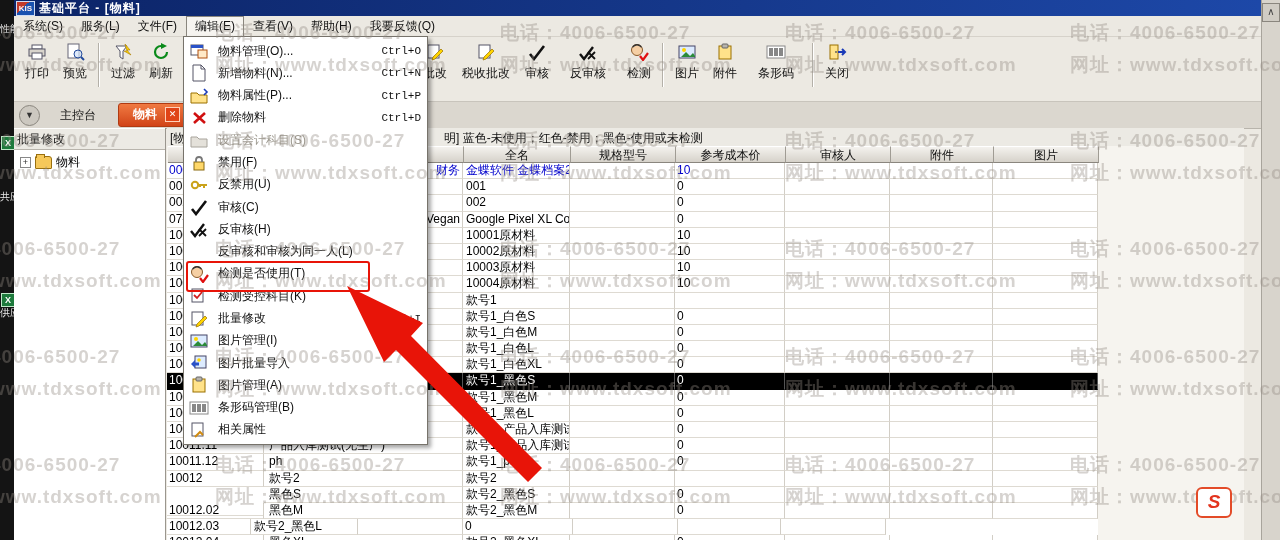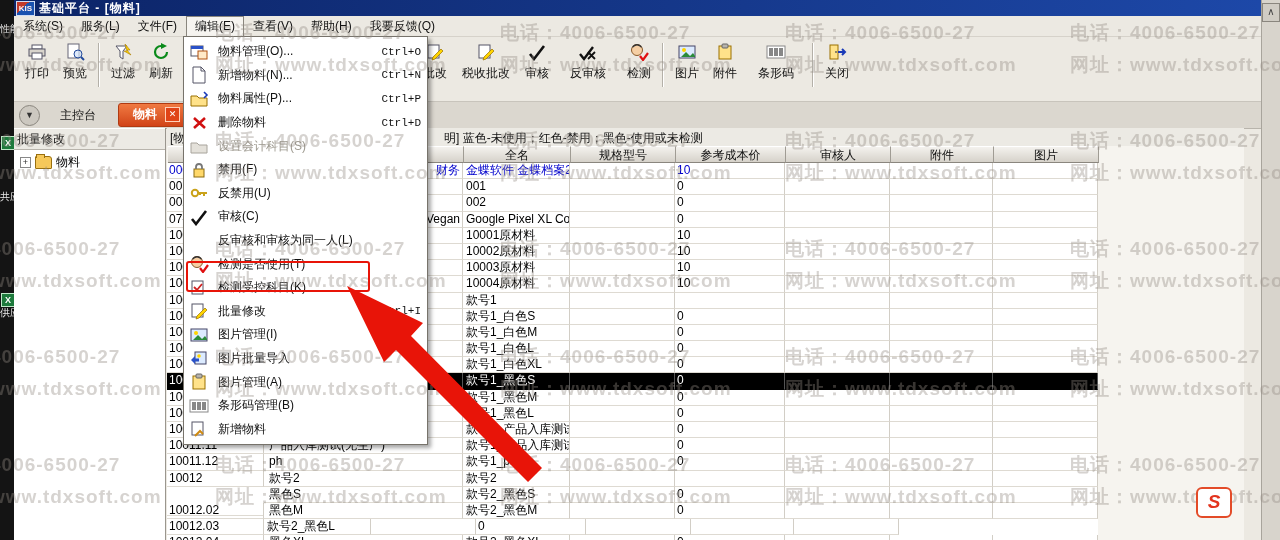--- a/index.html
+++ b/index.html
@@ -480,21 +480,21 @@
             <div class="gcell" style="width: 97px; padding-left: 2px;">10012.02</div>
             <div class="gcell" style="width: 199px; padding-left: 5px;">黑色M</div>
             <div class="gcell" style="width: 107px; padding-left: 3px;">款号2_黑色M</div>
             <div class="gcell" style="width: 105px;"></div>
             <div class="gcell" style="width: 110px; padding-left: 2px;">0</div>
             <div class="gcell" style="width: 105px;"></div>
             <div class="gcell" style="width: 103px;"></div>
             <div class="gcell" style="width: 105px;"></div>
           </div>
           <div class="grow">
-            <div class="gcell" style="width: 97px; padding-left: 2px;">10012.03</div>
+            <div class="gcell" style="width: 84px; padding-left: 2px;">10012.03</div>
             <div class="gcell" style="width: 107px; padding-left: 3px;">款号2_黑色L</div>
             <div class="gcell" style="width: 105px;"></div>
             <div class="gcell" style="width: 110px; padding-left: 2px;">0</div>
             <div class="gcell" style="width: 105px;"></div>
             <div class="gcell" style="width: 103px;"></div>
             <div class="gcell" style="width: 105px;"></div>
           </div>
           <div class="grow">
             <div class="gcell" style="width: 97px; padding-left: 2px;">10012.04</div>
             <div class="gcell" style="width: 199px; padding-left: 5px;">黑色XL</div>
@@ -565,20 +565,27 @@
             <circle cx="6" cy="9" r="3.2" fill="none" stroke="#caa21a" stroke-width="2"></circle>
             <path d="M9 9 h9 m-3 0 v3 m-4 -3 v2" stroke="#caa21a" stroke-width="2" fill="none"></path>
           </svg></span>
         <span class="mi-label">反禁用(U)</span>
       </div>
       <div class="menu-item">
         <span class="mi-icon"><svg width="20" height="18" viewBox="0 0 20 18">
             <path d="M3 11 l4 5 10 -13" fill="none" stroke="#111" stroke-width="2.6"></path>
           </svg></span>
         <span class="mi-label">审核(C)</span>
+      </div>
+      <div class="menu-item">
+        <span class="mi-icon"><svg width="20" height="18" viewBox="0 0 20 18">
+            <path d="M2 11 l4 5 9 -12" fill="none" stroke="#111" stroke-width="2.4"></path>
+            <path d="M10 9 l7 7 M17 9 l-7 7" stroke="#111" stroke-width="1.8"></path>
+          </svg></span>
+        <span class="mi-label">反审核(H)</span>
       </div>
       <div class="menu-item">
         <span class="mi-icon"></span>
         <span class="mi-label">反审核和审核为同一人(L)</span>
       </div>
       <div class="menu-item">
         <span class="mi-icon"><svg width="20" height="18" viewBox="0 0 20 18">
             <circle cx="8" cy="7" r="5.5" fill="#f6cfa4" stroke="#8a5a2a"></circle>
             <path d="M3.5 5 q4.5 -5 9 0 l0 -2 q-4.5 -4 -9 0 z" fill="#333"></path>
             <path d="M11 13 l3 4 5 -7" fill="none" stroke="#e01010" stroke-width="2.2"></path>
@@ -635,21 +642,21 @@
               <line x1="16" y1="5" x2="16" y2="13"></line>
             </g>
           </svg></span>
         <span class="mi-label">条形码管理(B)</span>
       </div>
       <div class="menu-item">
         <span class="mi-icon"><svg width="20" height="18" viewBox="0 0 20 18">
             <rect x="3" y="2" width="11" height="13" fill="#fff" stroke="#556"></rect>
             <path d="M6 16 l5 -5 3 3" stroke="#d08a10" fill="none" stroke-width="2"></path>
           </svg></span>
-        <span class="mi-label">新增物料</span>
+        <span class="mi-label">相关属性</span>
       </div>
     </div>
 
   <div id="watermarks">
       <div class="wm" style="left: -70px; top: 20px;">电话：4006-6500-27</div>
       <div class="wm" style="left: -70px; top: 52px;">网址：www.tdxsoft.com</div>
       <div class="wm" style="left: 215px; top: 20px;">电话：4006-6500-27</div>
       <div class="wm" style="left: 215px; top: 52px;">网址：www.tdxsoft.com</div>
       <div class="wm" style="left: 500px; top: 20px;">电话：4006-6500-27</div>
       <div class="wm" style="left: 500px; top: 52px;">网址：www.tdxsoft.com</div>

